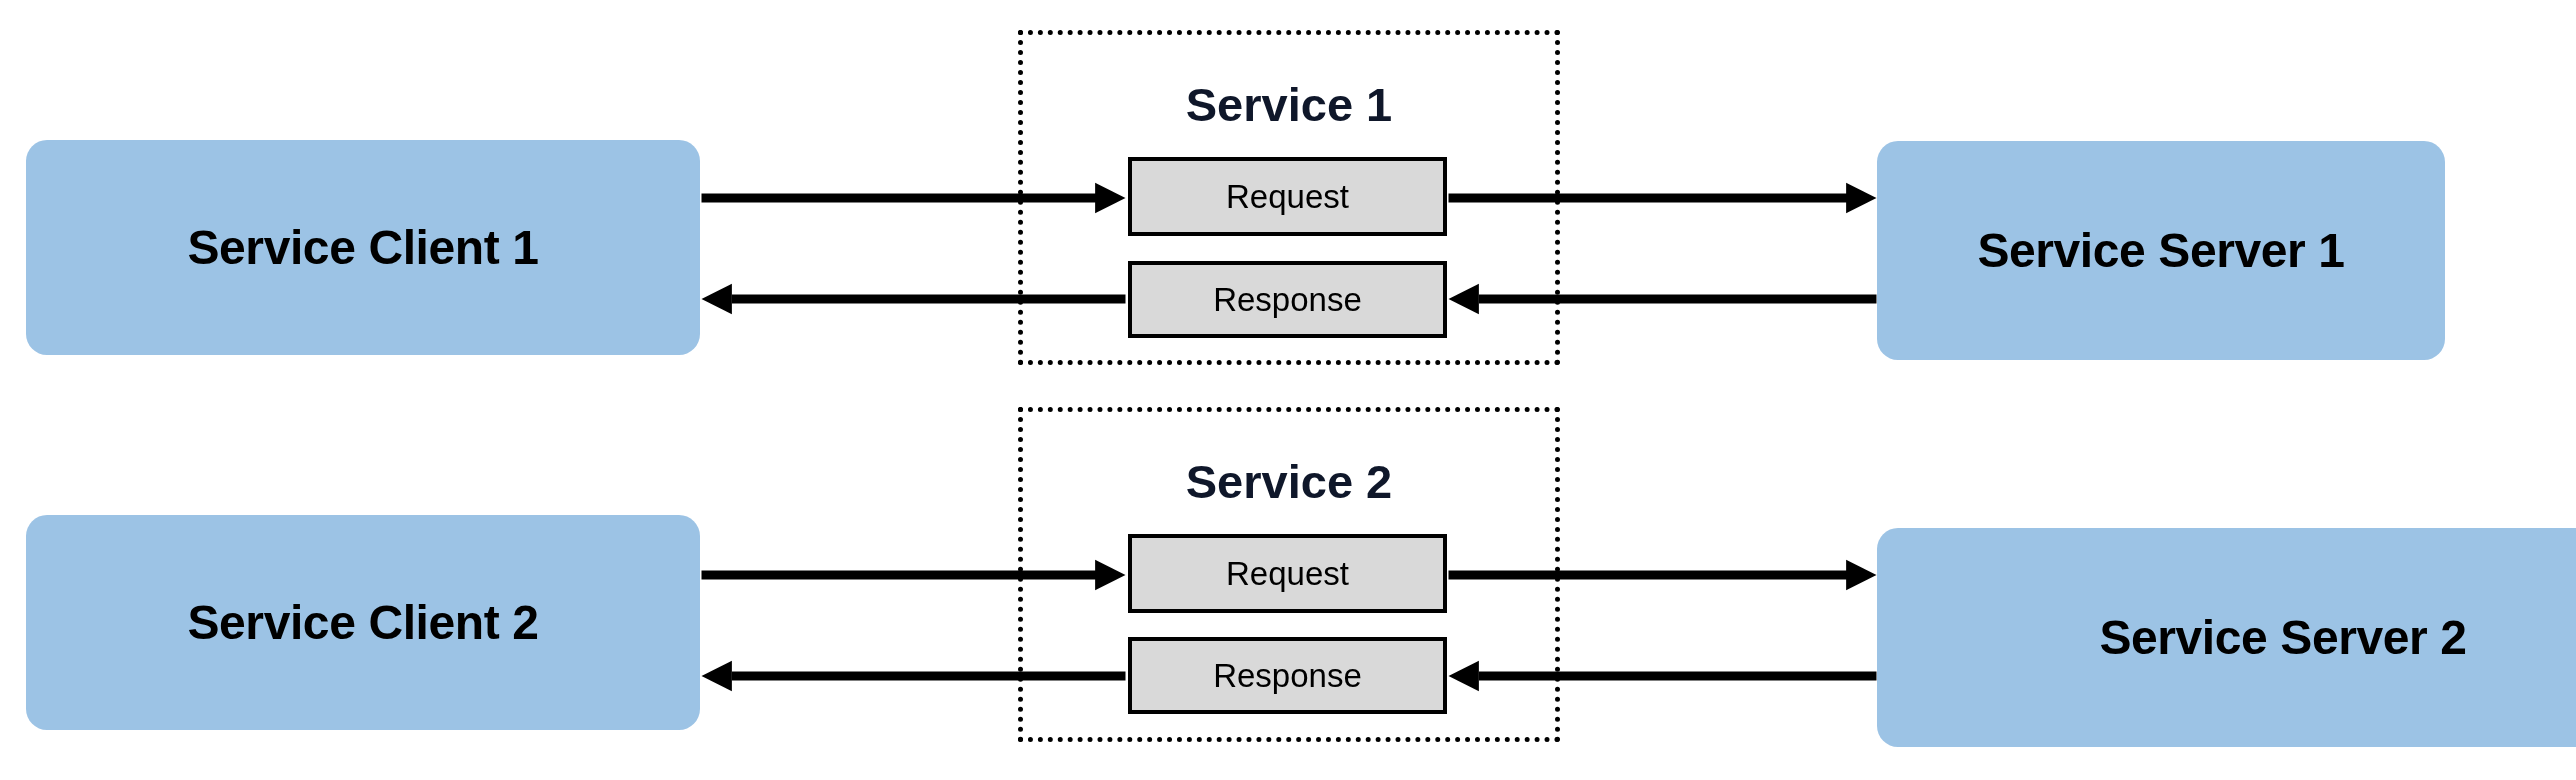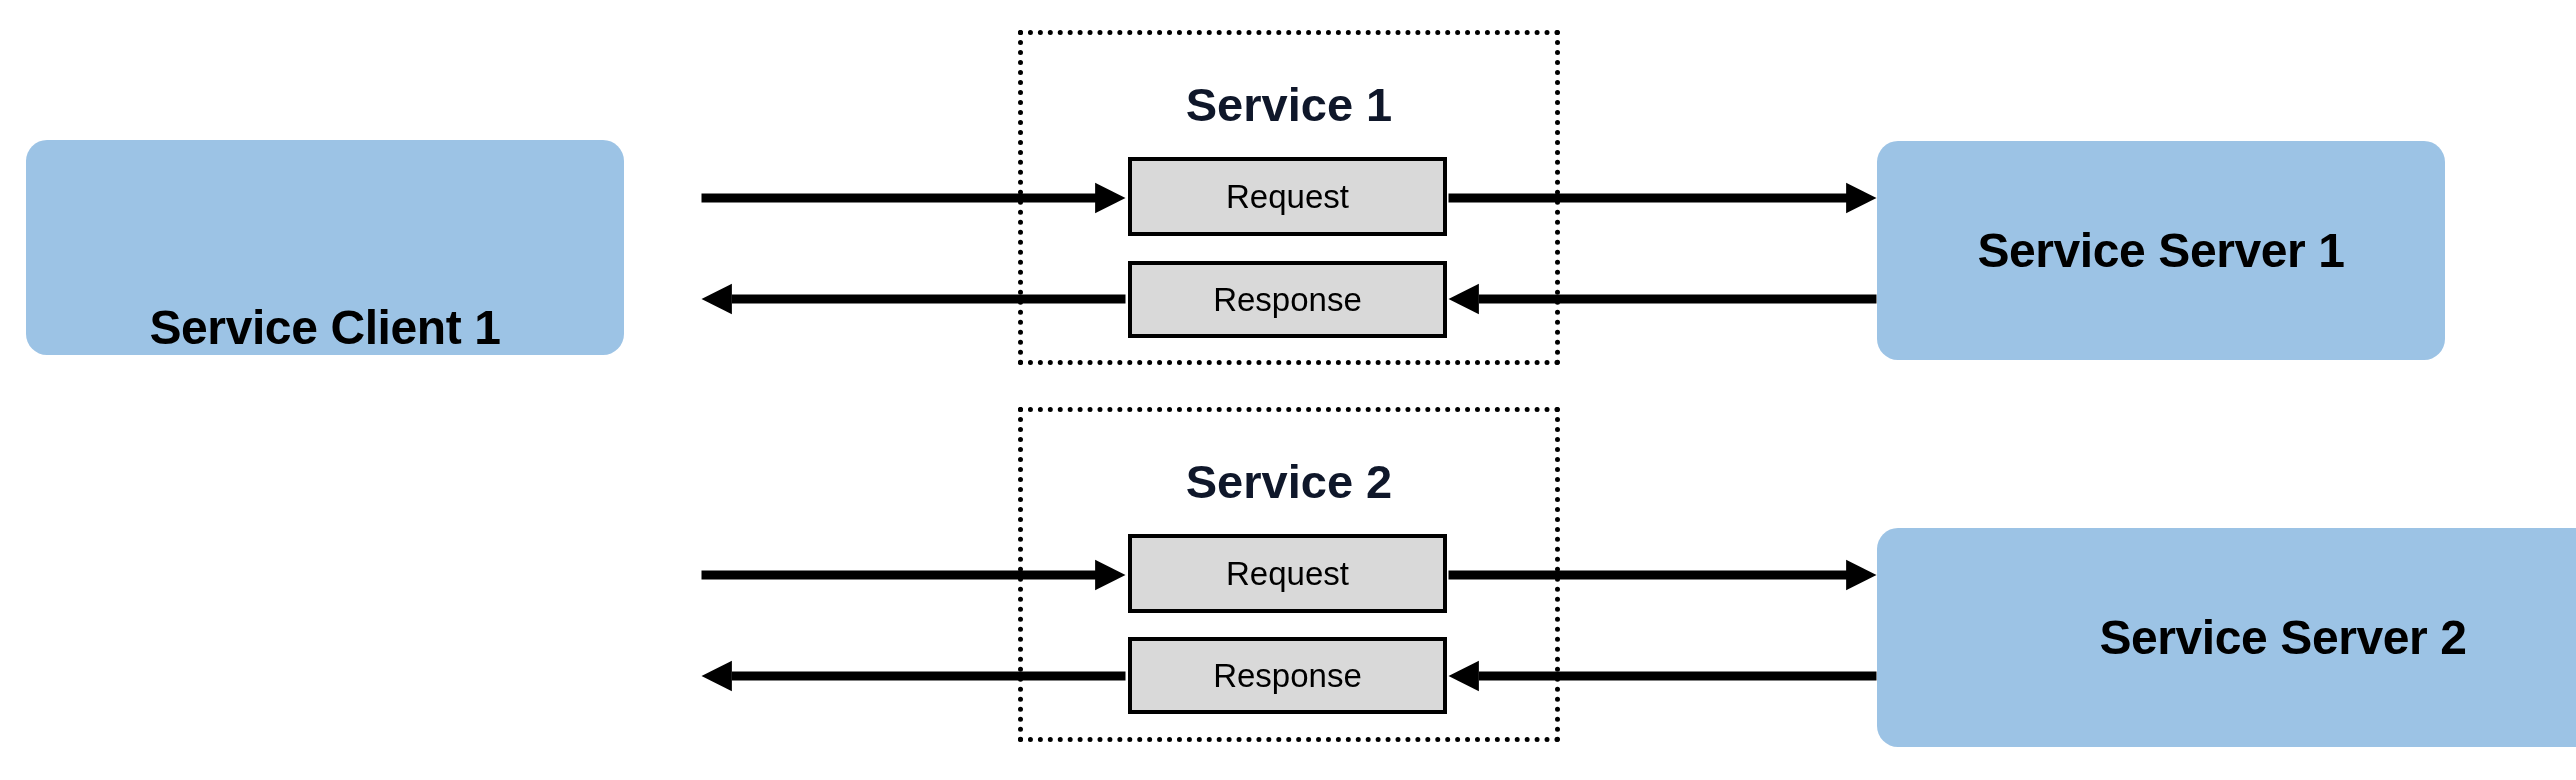--- a/index.html
+++ b/index.html
@@ -66,21 +66,21 @@
     position: absolute;
     overflow: visible;
     pointer-events: none;
   }
 </style>
 </head>
 <body>
 
 <div id="canvas">
 
-  <div class="endpoint-box" style="left:26px; top:140px; width:598px; height:215px;align-items:flex-end;">
+  <div class="endpoint-box" style="left:26px; top:140px; width:674px; height:215px;">
     <span>Service Client 1</span>
   </div>
 
   <div class="service-group" style="left:1018px; top:30px; width:542px; height:335px;"></div>
 
   <div class="service-title" style="left:1018px; top:77px; width:542px;">Service 1</div>
 
   <svg class="arrow-svg" style="left:700px; top:182px; width:427px; height:32px;" viewBox="0 0 530 40">
     <line x1="0" y1="20" x2="500" y2="20" stroke="#000000" stroke-width="11"></line>
     <polygon points="530,20 492,1 492,39" fill="#000000"></polygon>
@@ -106,20 +106,23 @@
 
   <svg class="arrow-svg" style="left:700px; top:283px; width:427px; height:32px;" viewBox="0 0 530 40">
     <line x1="530" y1="20" x2="38" y2="20" stroke="#000000" stroke-width="11"></line>
     <polygon points="0,20 38,1 38,39" fill="#000000"></polygon>
   </svg>
 
   <div class="endpoint-box" style="left:1877px; top:141px; width:568px; height:219px;">
     <span>Service Server 1</span>
   </div>
 
+  <div class="endpoint-box" style="left:26px; top:515px; width:674px; height:215px;">
+    <span>Service Client 2</span>
+  </div>
 
   <div class="service-group" style="left:1018px; top:407px; width:542px; height:335px;"></div>
 
   <div class="service-title" style="left:1018px; top:454px; width:542px;">Service 2</div>
 
   <svg class="arrow-svg" style="left:700px; top:559px; width:427px; height:32px;" viewBox="0 0 530 40">
     <line x1="0" y1="20" x2="500" y2="20" stroke="#000000" stroke-width="11"></line>
     <polygon points="530,20 492,1 492,39" fill="#000000"></polygon>
   </svg>
 

